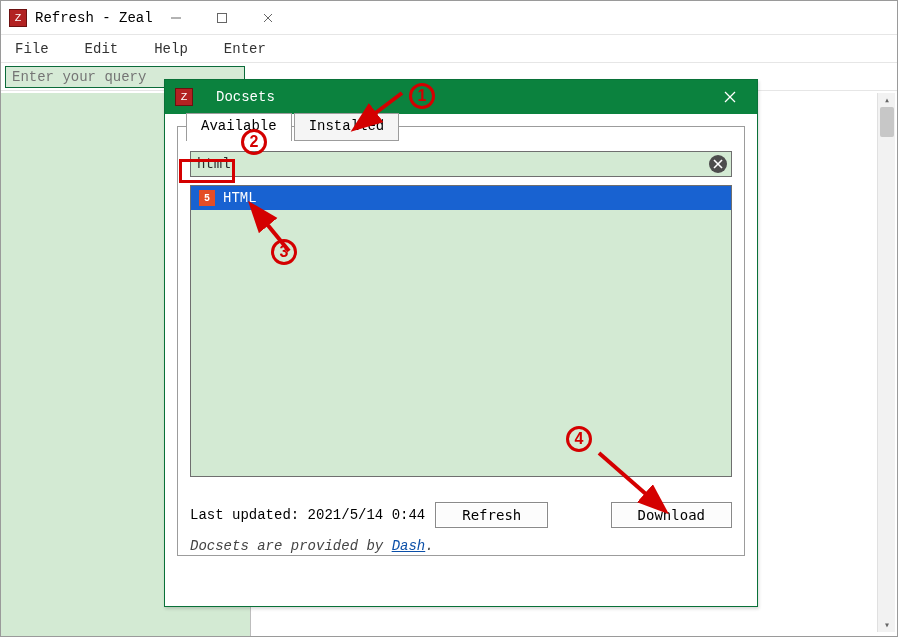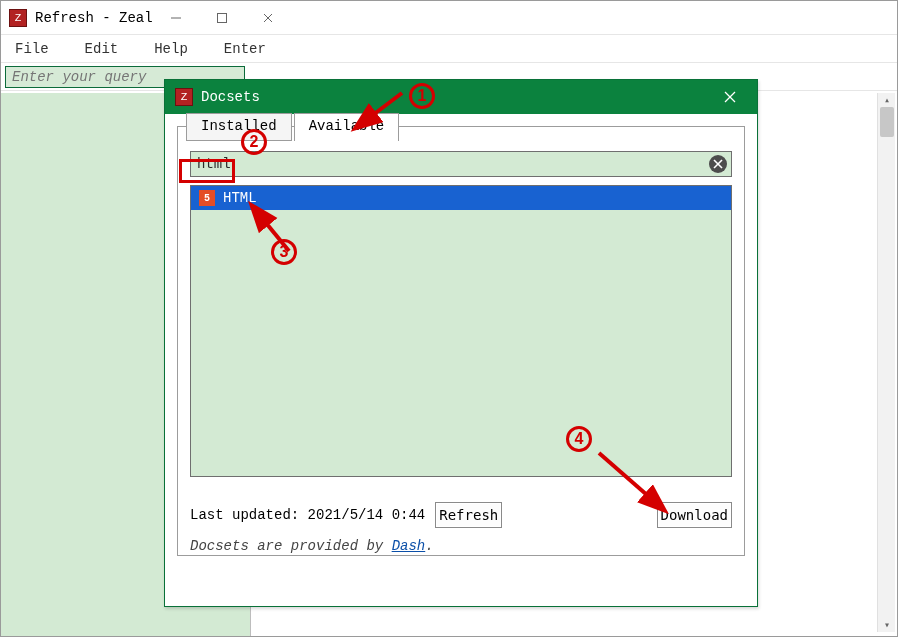--- a/index.html
+++ b/index.html
@@ -62,21 +62,20 @@
     align-items: center;
     padding: 2px 4px;
     border-bottom: 1px solid #e6e6e6;
   }
   .query-input {
     width: 240px; height: 22px;
     border: 1px solid #0b6b3a;
     background: #d6ead6;
     padding: 2px 6px;
     color: #6a6a6a;
-    font-style: italic;
   }
   .left-panel {
     position: absolute;
     left: 0; top: 92px;
     width: 250px; bottom: 0;
     background: #d3ead3;
     border-right: 1px solid #bdbdbd;
   }
   .content-area {
     position: absolute;
@@ -119,21 +118,21 @@
     background: #0b823e;
     display: flex;
     align-items: center;
     padding: 0 6px 0 10px;
     color: #fff;
     font-family: "Segoe UI", Arial, sans-serif;
   }
   .dialog-titlebar .app-icon {
     background: #b22222; border-color: #6c1010;
   }
-  .dialog-title { flex: 1; }
+  .dialog-title { flex: 1; margin-left: 15px; }
   .dialog-close {
     width: 42px; height: 28px;
     display: inline-flex;
     align-items: center; justify-content: center;
     color: #fff;
   }
   .dialog-body {
     position: absolute;
     left: 12px; right: 12px; top: 46px; bottom: 50px;
     border: 1px solid #9c9c9c;
@@ -209,21 +208,21 @@
   .status-row {
     margin-top: 25px;
     display: flex;
     align-items: center;
     gap: 10px;
   }
   .status-row .sp { flex:1; }
   .btn {
     border: 1px solid #8a8a8a;
     background: #fcfcfc;
-    padding: 4px 3px;
+    padding: 4px 26px;
     font-family: "Consolas", monospace;
     box-shadow: inset 0 0 0 1px #fff;
   }
   .footnote {
     margin-top: 10px;
     font-style: italic;
     color: #444;
   }
   .footnote a {
     color: #0b4fa8;
@@ -314,22 +313,22 @@
       <span class="dialog-close">
         <svg width="14" height="14" viewBox="0 0 14 14">
             <line x1="2" y1="2" x2="12" y2="12" stroke="#fff" stroke-width="1.3"></line>
             <line x1="12" y1="2" x2="2" y2="12" stroke="#fff" stroke-width="1.3"></line>
           </svg>
       </span>
     </div>
 
     <div class="dialog-body">
       <div class="tabs">
+        <div class="tab active">Available</div>
         <div class="tab inactive">Installed</div>
-        <div class="tab active">Available</div>
       </div>
 
       <div class="search-row">
         <span class="val">html</span>
         <span class="clear-btn">
           <svg width="10" height="10" viewBox="0 0 10 10">
               <line x1="1" y1="1" x2="9" y2="9" stroke="#fff" stroke-width="1.6"></line>
               <line x1="9" y1="1" x2="1" y2="9" stroke="#fff" stroke-width="1.6"></line>
             </svg>
         </span>

